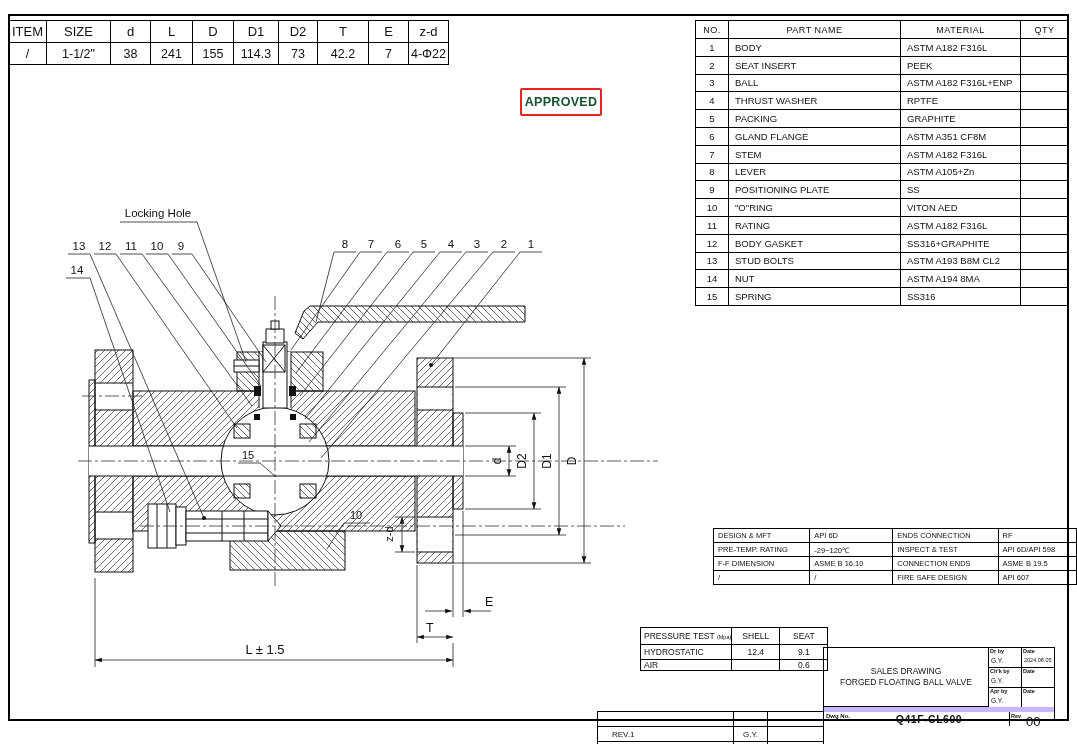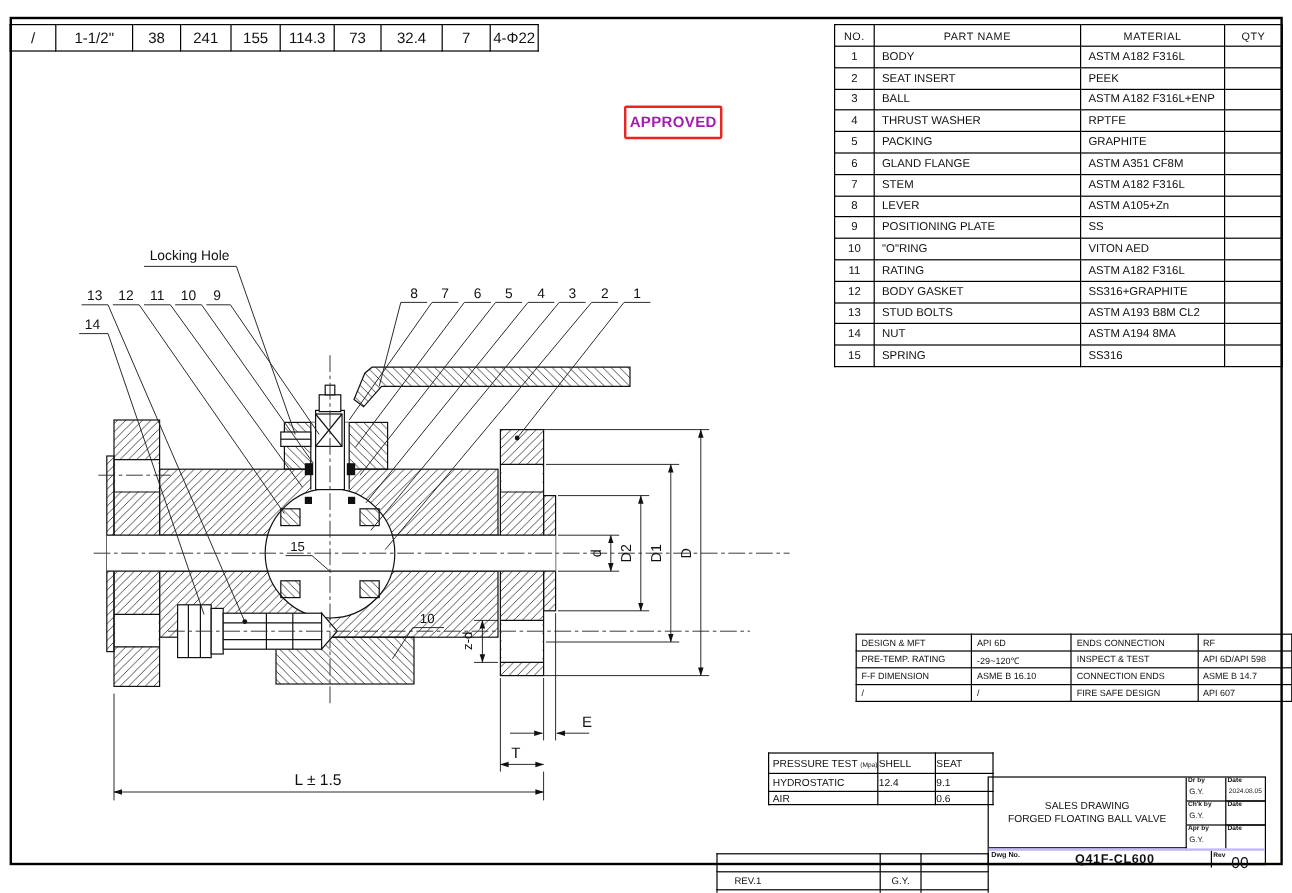--- a/index.html
+++ b/index.html
@@ -20,46 +20,46 @@
   #partstab td{font-size:9.5px;height:16.8px;}
   #partstab td.c{text-align:center;}
   #partstab td.l{padding-left:6px;text-align:left;}
   
   #spectab{left:672px;top:528px;margin-left:41px;}
   #spectab td{font-size:7.5px;height:13px;padding-left:4px;text-align:left;}
   
   #presstab{left:640px;top:627px;}
   #presstab td{font-size:8.5px;}
   #presstab td.lbl{padding-left:3px;text-align:left;}
-  #presstab td.c{text-align:left;}
+  #presstab td.c{text-align:center;}
   .unit{font-size:5.5px;}
   
   #revtab{left:597px;top:711px;}
   #revtab td{font-size:8px;}
   #revtab td.lbl{padding-left:14px;text-align:left;}
   #revtab td.c{text-align:center;}
   
   #titleblock{left:823px;top:647px;width:232px;height:74px;border:1px solid #000;box-sizing:border-box;}
   #titlecell{left:0;top:0;width:165px;height:59px;border-right:1px solid #000;border-bottom:1px solid #000;box-sizing:border-box;
              display:flex;flex-direction:column;justify-content:center;align-items:center;font-size:8.5px;line-height:11px;text-align:center;}
   .signrow{left:165px;width:66px;height:20px;box-sizing:border-box;border-bottom:1px solid #000;}
   .signlab{position:absolute;left:1px;top:0;font-size:5.5px;font-weight:bold;}
   .signval{position:absolute;left:2px;top:9px;font-size:6.5px;}
   .datecell{left:198px;width:33px;}
   .datecell .signval{font-size:5.5px;}
   .scol{left:197px;top:0;width:0;height:59px;border-left:1px solid #000;}
-  #dwgrow{left:0;top:59px;width:230px;height:14px;border-top:2px solid #c4b5fd;box-sizing:border-box;}
+  #dwgrow{left:0;top:59px;width:230px;height:14px;border-top:5px solid #c4b5fd;box-sizing:border-box;}
   #dwgno-label{position:absolute;left:2px;top:1px;font-size:6px;font-weight:bold;}
   #dwgno{position:absolute;left:40px;top:1px;width:130px;text-align:center;font-size:10.5px;font-weight:bold;letter-spacing:.5px;}
   #revdiv{position:absolute;left:185px;top:0;height:14px;border-left:1px solid #000;}
   #rev-label{position:absolute;left:187px;top:1px;font-size:5.5px;font-weight:bold;}
   #rev-value{position:absolute;left:202px;top:2px;font-size:13px;}
   
   #stamp{left:520px;top:88px;width:78px;height:24px;border:2.5px solid #e8251f;border-radius:2px;
-         color:#a21caf;font-size:12.5px;font-weight:bold;display:flex;align-items:center;justify-content:center;letter-spacing:.3px;}
+         color:#14532d;font-size:12.5px;font-weight:bold;display:flex;align-items:center;justify-content:center;letter-spacing:.3px;}
   svg text{font-family:"Liberation Sans",sans-serif;fill:#111;}
 </style>
 </head>
 <body>
 
 <div class="abs" id="frame"></div>
 
 <svg class="abs" style="left:0;top:0" width="1077" height="744" viewBox="0 0 1077 744">
   <defs>
     <pattern id="h1" width="7" height="7" patternUnits="userSpaceOnUse">
@@ -261,29 +261,41 @@
       <col style="width:40px">
       <col style="width:42px">
       <col style="width:41px">
       <col style="width:45px">
       <col style="width:39px">
       <col style="width:51px">
       <col style="width:40px">
       <col style="width:40px">
     </colgroup>
   <tbody>
+      <tr>
+    <th>ITEM</th>
+    <th>SIZE</th>
+    <th>d</th>
+    <th>L</th>
+    <th>D</th>
+    <th>D1</th>
+    <th>D2</th>
+    <th>T</th>
+    <th>E</th>
+    <th>z-d</th>
+  </tr>
   <tr>
     <td>/</td>
     <td>1-1/2"</td>
     <td>38</td>
     <td>241</td>
     <td>155</td>
     <td>114.3</td>
     <td>73</td>
-    <td>32.4</td>
+    <td>42.2</td>
     <td>7</td>
     <td>4-Φ22</td>
   </tr>
 </tbody>
   </table>
 
 <table class="abs" id="partstab">
   <colgroup>
       <col style="width:33px">
       <col style="width:172px">
@@ -407,21 +419,21 @@
   <tr>
         <td>PRE-TEMP. RATING</td>
         <td>-29~120℃</td>
         <td>INSPECT &amp; TEST</td>
         <td>API 6D/API 598</td>
       </tr>
   <tr>
         <td>F-F DIMENSION</td>
         <td>ASME B 16.10</td>
         <td>CONNECTION ENDS</td>
-        <td>ASME B 14.7</td>
+        <td>ASME B 19.5</td>
       </tr>
   <tr>
         <td>/</td>
         <td>/</td>
         <td>FIRE SAFE DESIGN</td>
         <td>API 607</td>
       </tr>
 </tbody>
   </table>
 

